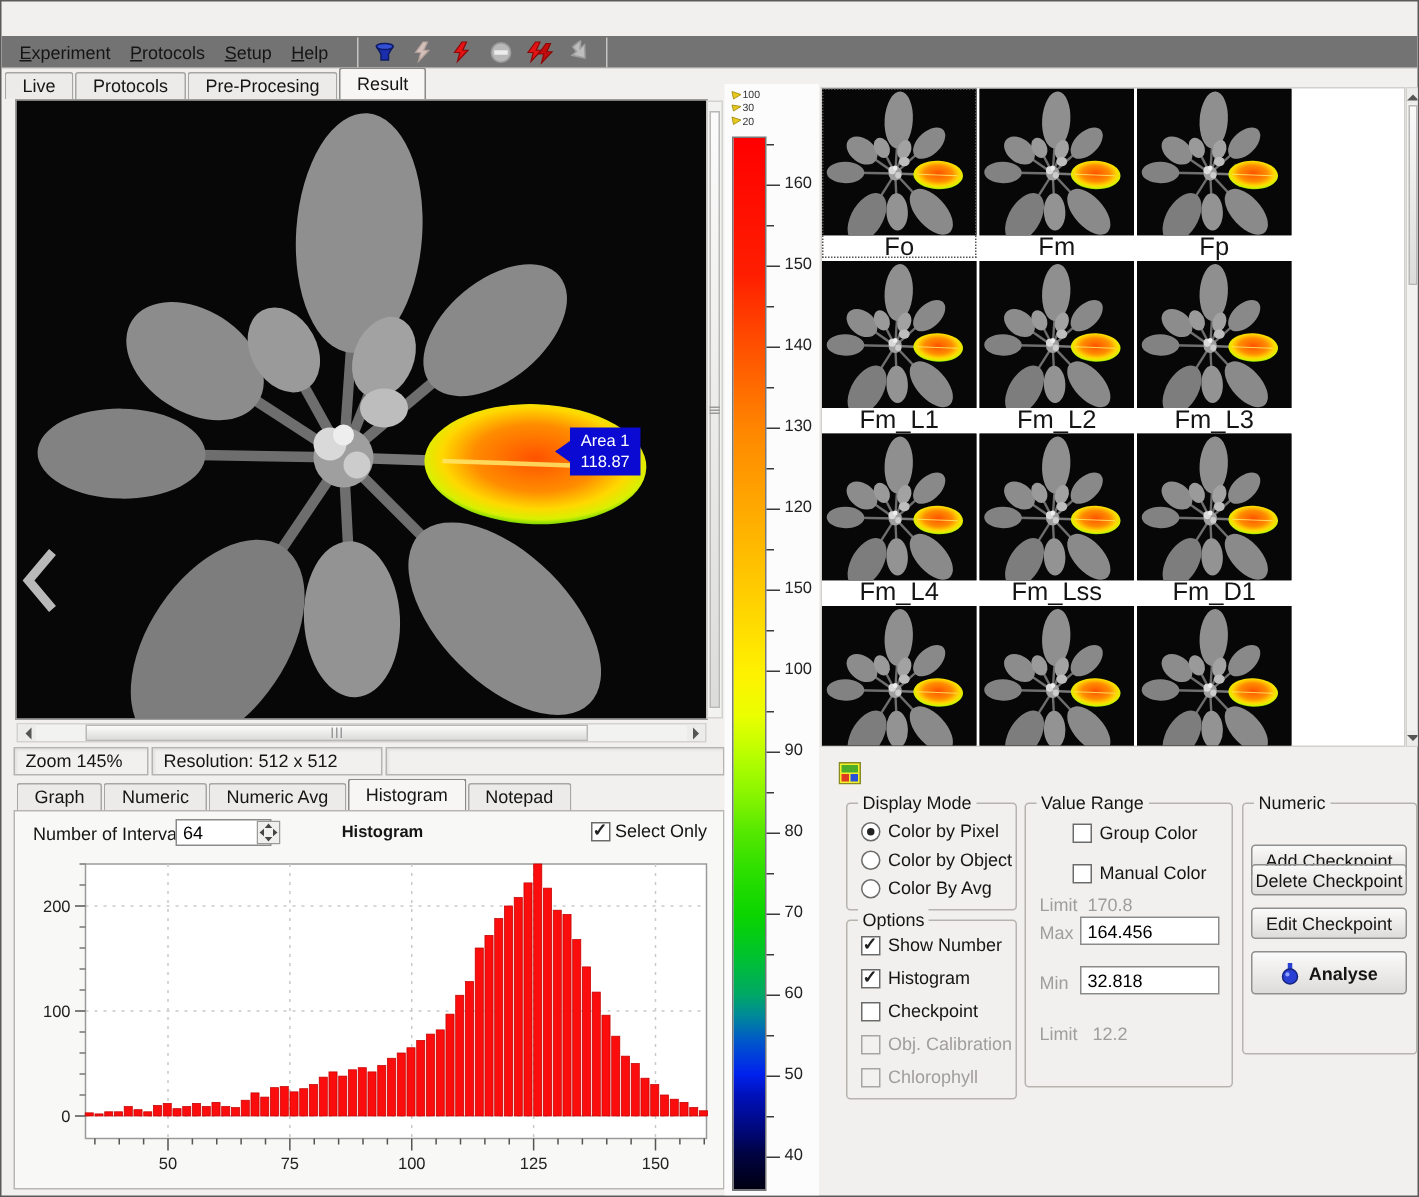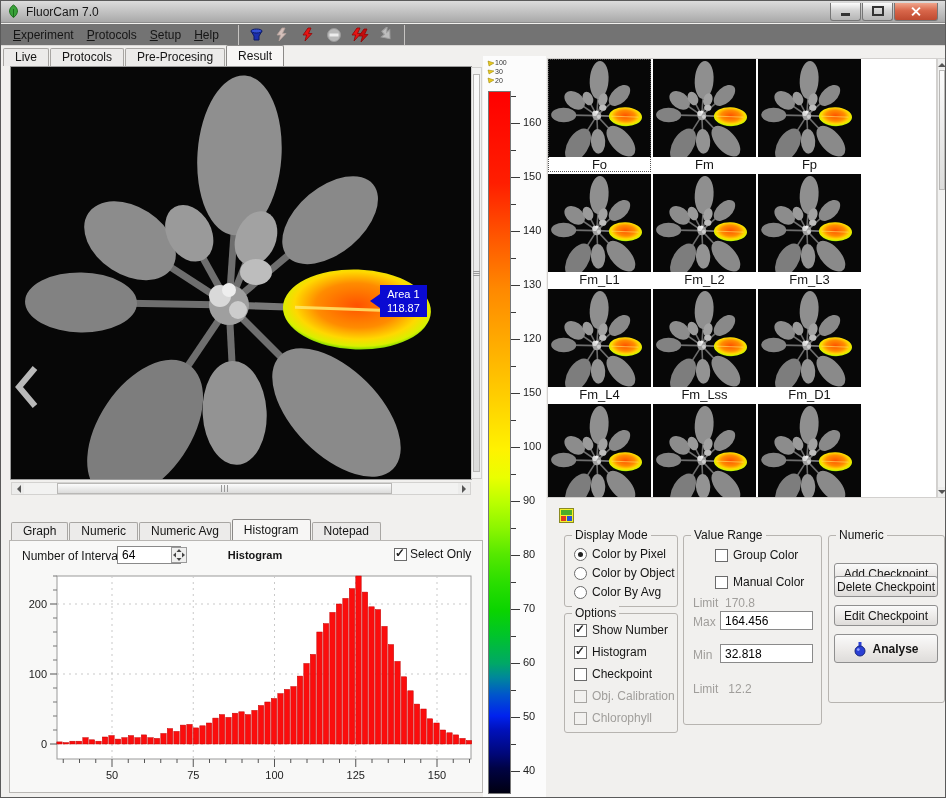--- a/index.html
+++ b/index.html
@@ -78,52 +78,32 @@
     background:linear-gradient(#ff0000 0%,#ff1e00 13%,#ff5500 20.5%,#ff8800 28%,#ffaa00 35.5%,#ffcc00 43%,
       #fff200 51%,#eaff00 55%,#bbff00 58.5%,#88f500 62.5%,#55e800 66%,#2ade00 70%,#0ad400 74%,#00c42a 77.5%,
       #00a866 81.5%,#00889a 83.5%,#0055cc 86%,#0022ee 89%,#0011bb 91%,#000777 94.5%,#000344 96.5%,#000011 100%);}
   .ctick{position:absolute;left:510px;height:1px;background:#3a3a3a;}
   .clabel{position:absolute;left:522px;font-size:11px;color:#222;}
   
   #thumbs{position:absolute;left:546px;top:57px;width:390px;height:440px;background:#fff;overflow:hidden;border:1px solid #d2d0ce;box-sizing:border-box;}
   .thumb-row{display:flex;gap:2px;margin-bottom:2px;}
   .thumb-cell{width:103px;flex:none;}
   .thumb-img{width:103px;height:98px;background:#000;line-height:0;}
-  .thumb-label{height:15px;line-height:15px;text-align:center;font-size:13px;background:#fff;}
+  .thumb-label{height:15px;line-height:15px;text-align:center;font-size:17px;background:#fff;}
   .thumb-cell.selected{outline:1px dotted #555;outline-offset:-1px;}
   
   #formula-panel{position:absolute;left:581px;top:504px;width:355px;height:22px;border:1px solid #cfcdca;background:#f2f1ef;
     display:flex;align-items:center;justify-content:center;font-weight:bold;box-sizing:border-box;}
   svg{display:block;}
 </style>
 </head>
 <body>
 
 <div class="win">
 
-  <div class="titlebar">
-    <span>
-      <svg width="15" height="15">
-          <path d="M7.5 1 C2.5 4 2 9.5 7.5 13.5 C13 9.5 12.5 4 7.5 1 Z" fill="#3aa23a" stroke="#1c6e1c"></path>
-          <line x1="7.5" y1="5" x2="7.5" y2="13" stroke="#1c6e1c"></line>
-        </svg>
-    </span>
-    <span class="title">FluorCam 7.0</span>
-    <div class="winbtns">
-      <div class="wbtn">
-          <div class="g-min"></div>
-        </div>
-      <div class="wbtn">
-          <div class="g-max"></div>
-        </div>
-      <div class="wbtn close">
-          <div class="g-x"></div>
-        </div>
-    </div>
-  </div>
 
   <div class="menubar">
     <div id="menu" style="display:flex">
         <span class="menu-item">Experiment</span>
         <span class="menu-item">Protocols</span>
         <span class="menu-item">Setup</span>
         <span class="menu-item">Help</span>
       </div>
     <div class="tb-group" id="toolbar">
         <span class="tb-icon">
@@ -263,20 +243,25 @@
       </div>
     <div class="sb-thumb" style="left:45px;top:0px;width:335px;height:11px;">
       <span class="hgrip">
           <i></i>
           <i></i>
           <i></i>
         </span>
     </div>
   </div>
 
+  <div id="statusbar">
+    <div class="scell" style="width:90px;">Zoom 145%</div>
+    <div class="scell" style="width:154px;">Resolution: 512 x 512</div>
+    <div class="scell" style="flex:1;"></div>
+  </div>
 
   <div class="tabstrip" id="bottom-tabs" style="left:10px;top:518px;">
       <div class="tab">Graph</div>
       <div class="tab">Numeric</div>
       <div class="tab">Numeric Avg</div>
       <div class="tab active">Histogram</div>
       <div class="tab">Notepad</div>
     </div>
 
   <div id="bottom-panel">

